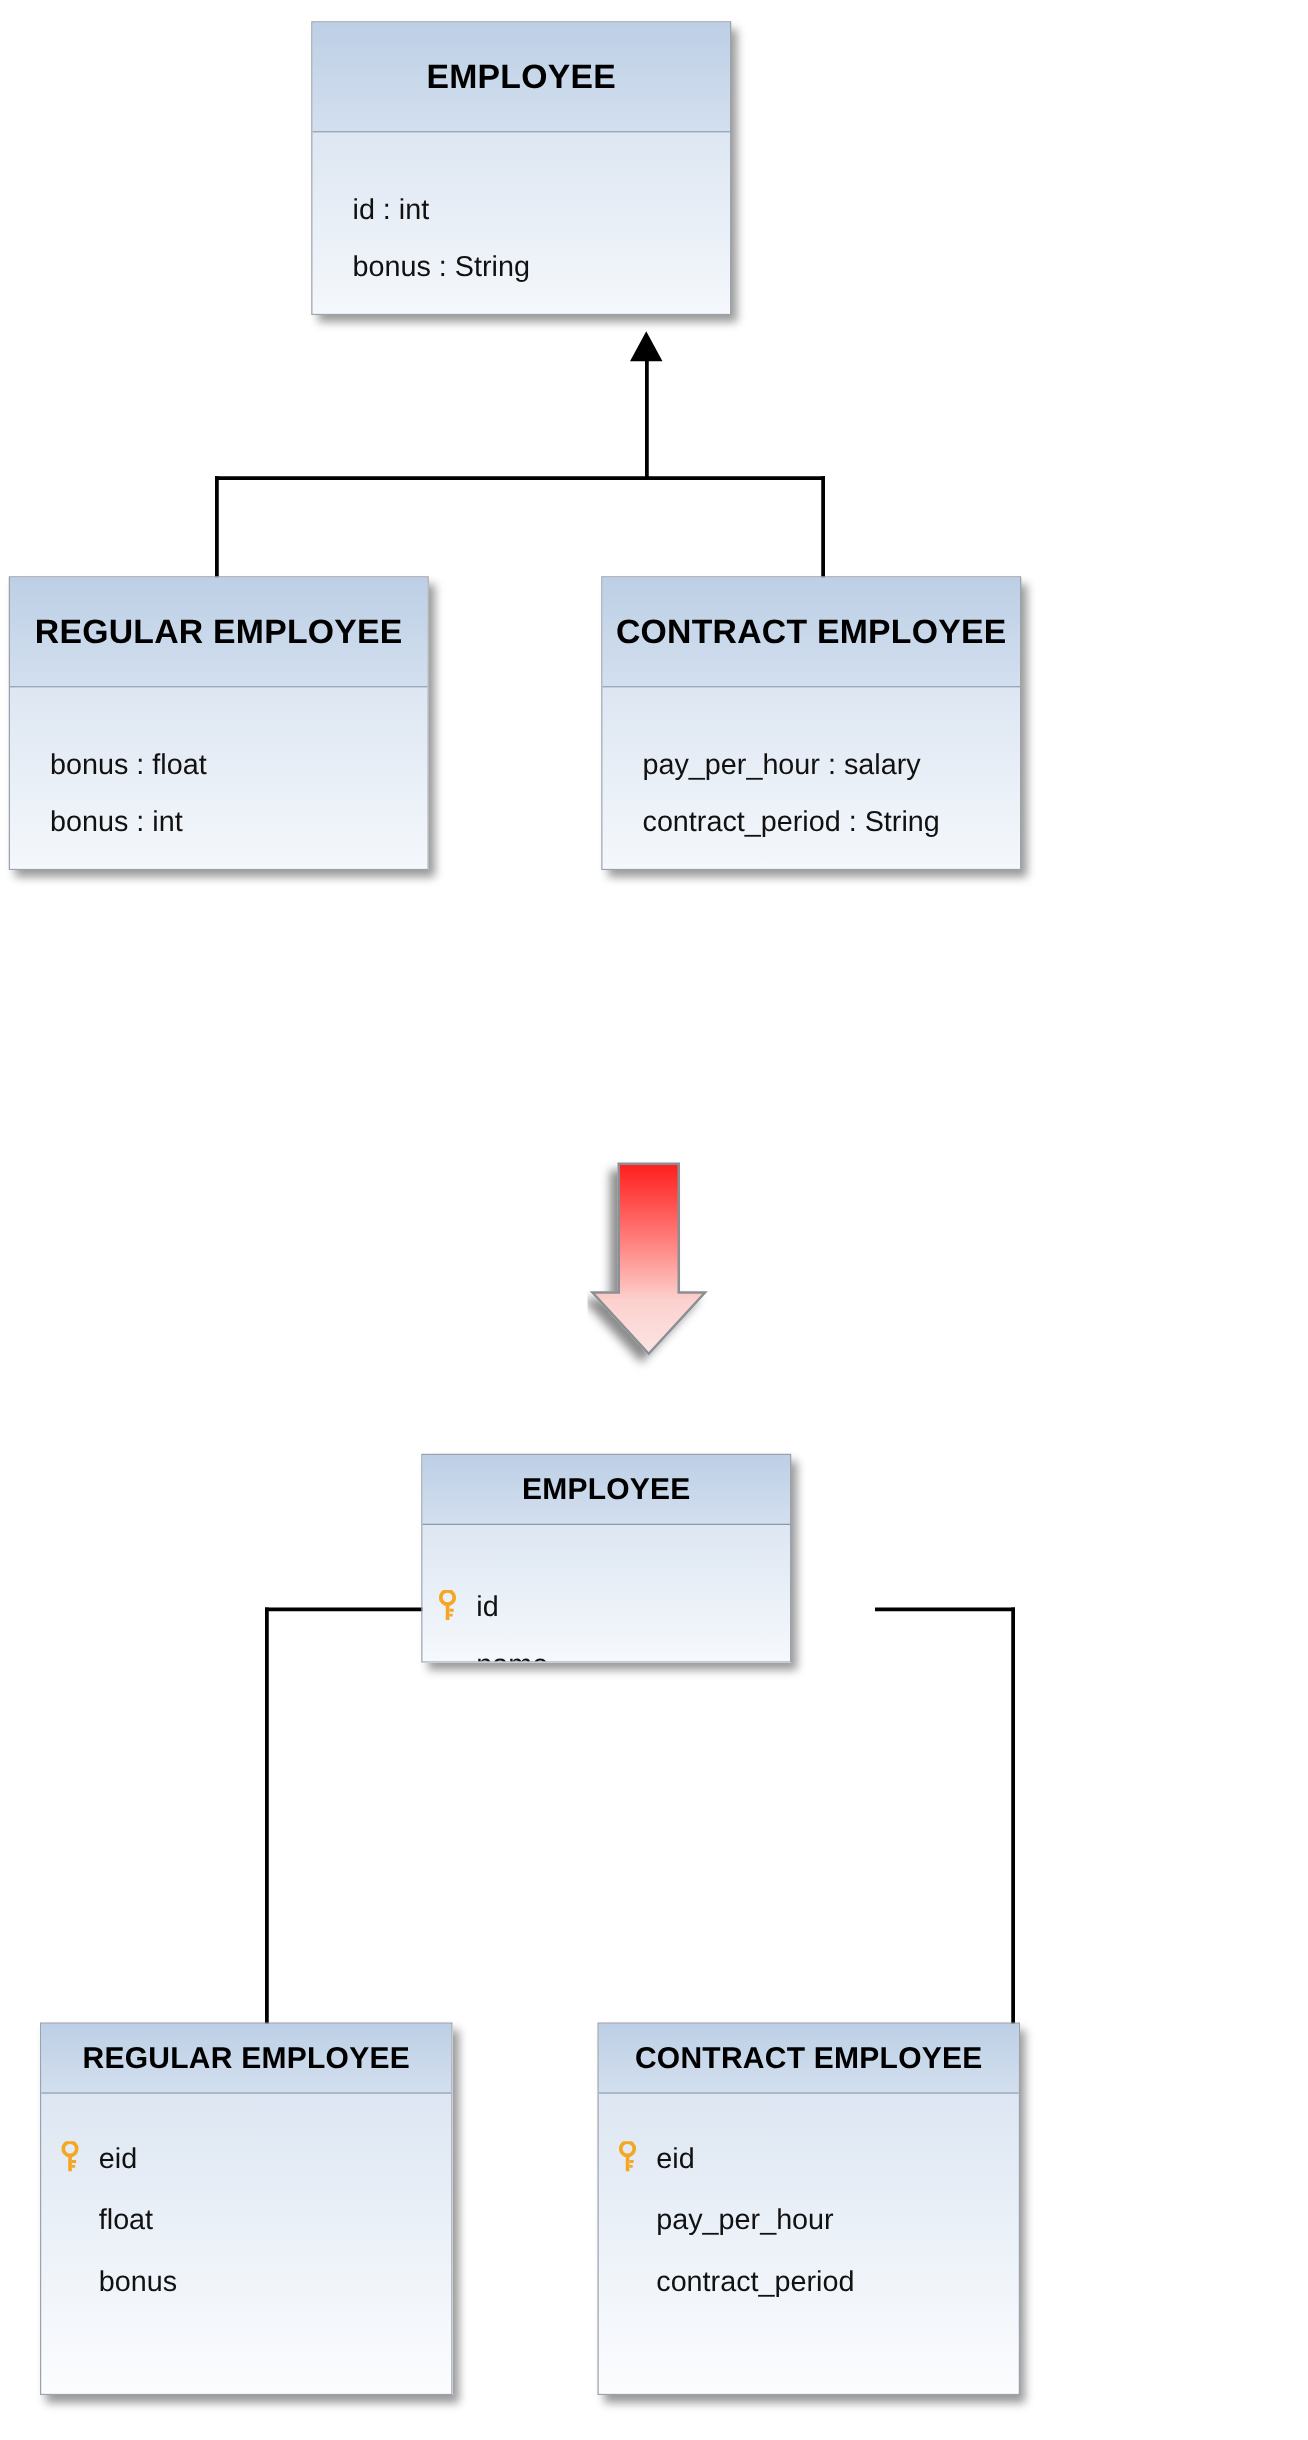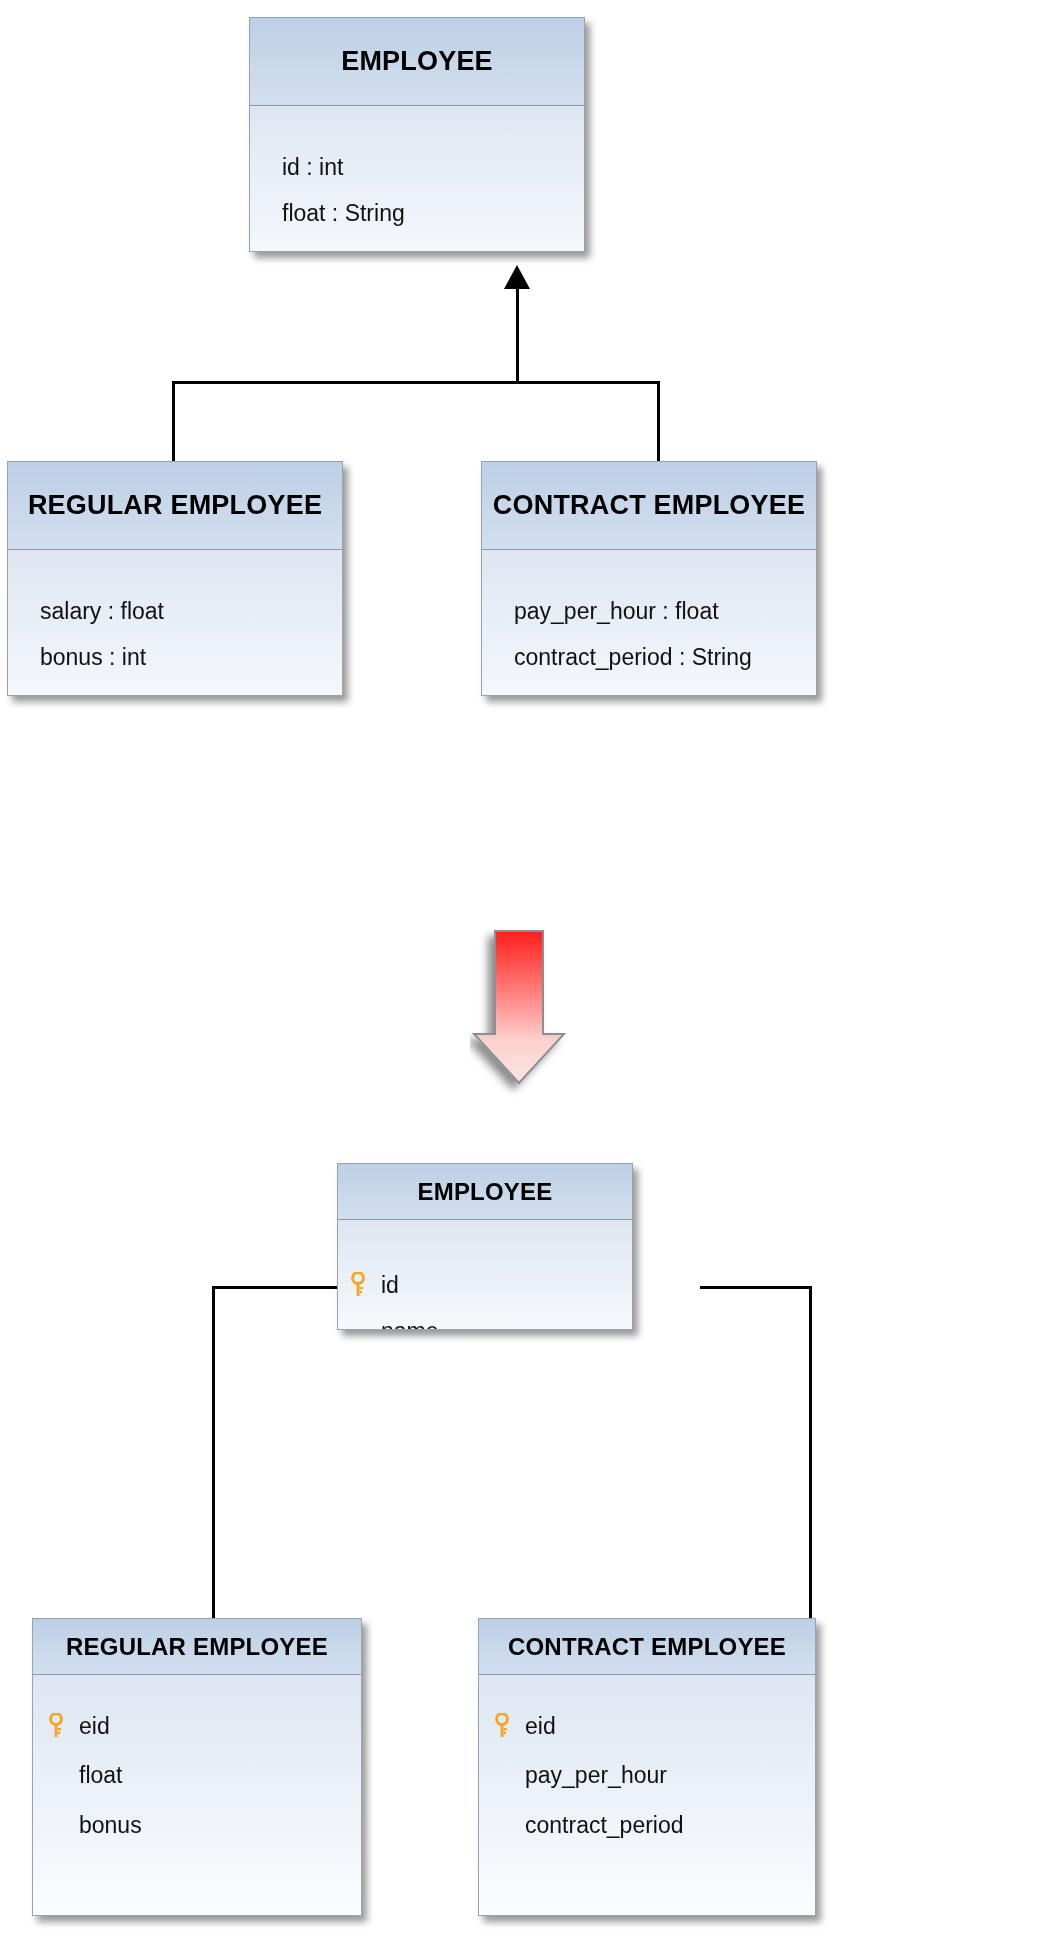--- a/index.html
+++ b/index.html
@@ -80,36 +80,36 @@
   <div class="tri" style="left:504px;top:265px;"></div>
   <div class="ln lnv" style="left:516px;top:288px;height:95px;"></div>
   <div class="ln lnh" style="left:172px;top:381px;width:488px;"></div>
   <div class="ln lnv" style="left:172px;top:381px;height:81px;"></div>
   <div class="ln lnv" style="left:657px;top:381px;height:81px;"></div>
 
   <div class="ebox uml" style="left:249px;top:17px;width:336px;height:235px;">
     <div class="hdr">EMPLOYEE</div>
     <div class="body">
       <div class="attr" style="left:32px;top:48px;">id : int</div>
-      <div class="attr" style="left:32px;top:94px;">float : String</div>
+      <div class="attr" style="left:32px;top:94px;">bonus : String</div>
     </div>
   </div>
 
   <div class="ebox uml" style="left:7px;top:461px;width:336px;height:235px;">
     <div class="hdr">REGULAR EMPLOYEE</div>
     <div class="body">
-      <div class="attr" style="left:32px;top:48px;">salary : float</div>
+      <div class="attr" style="left:32px;top:48px;">bonus : float</div>
       <div class="attr" style="left:32px;top:94px;">bonus : int</div>
     </div>
   </div>
 
   <div class="ebox uml" style="left:481px;top:461px;width:336px;height:235px;">
     <div class="hdr">CONTRACT EMPLOYEE</div>
     <div class="body">
-      <div class="attr" style="left:32px;top:48px;">pay_per_hour : float</div>
+      <div class="attr" style="left:32px;top:48px;">pay_per_hour : salary</div>
       <div class="attr" style="left:32px;top:94px;">contract_period : String</div>
     </div>
   </div>
 
   <svg class="redarrow" style="left:470px;top:928px;" width="110" height="170" viewBox="0 0 110 170">
     <defs>
       <linearGradient id="redgrad" x1="0" y1="0" x2="0" y2="1">
         <stop offset="0%" stop-color="#ff1f1f"></stop>
         <stop offset="12%" stop-color="#ff3a38"></stop>
         <stop offset="45%" stop-color="#ff8b88"></stop>

